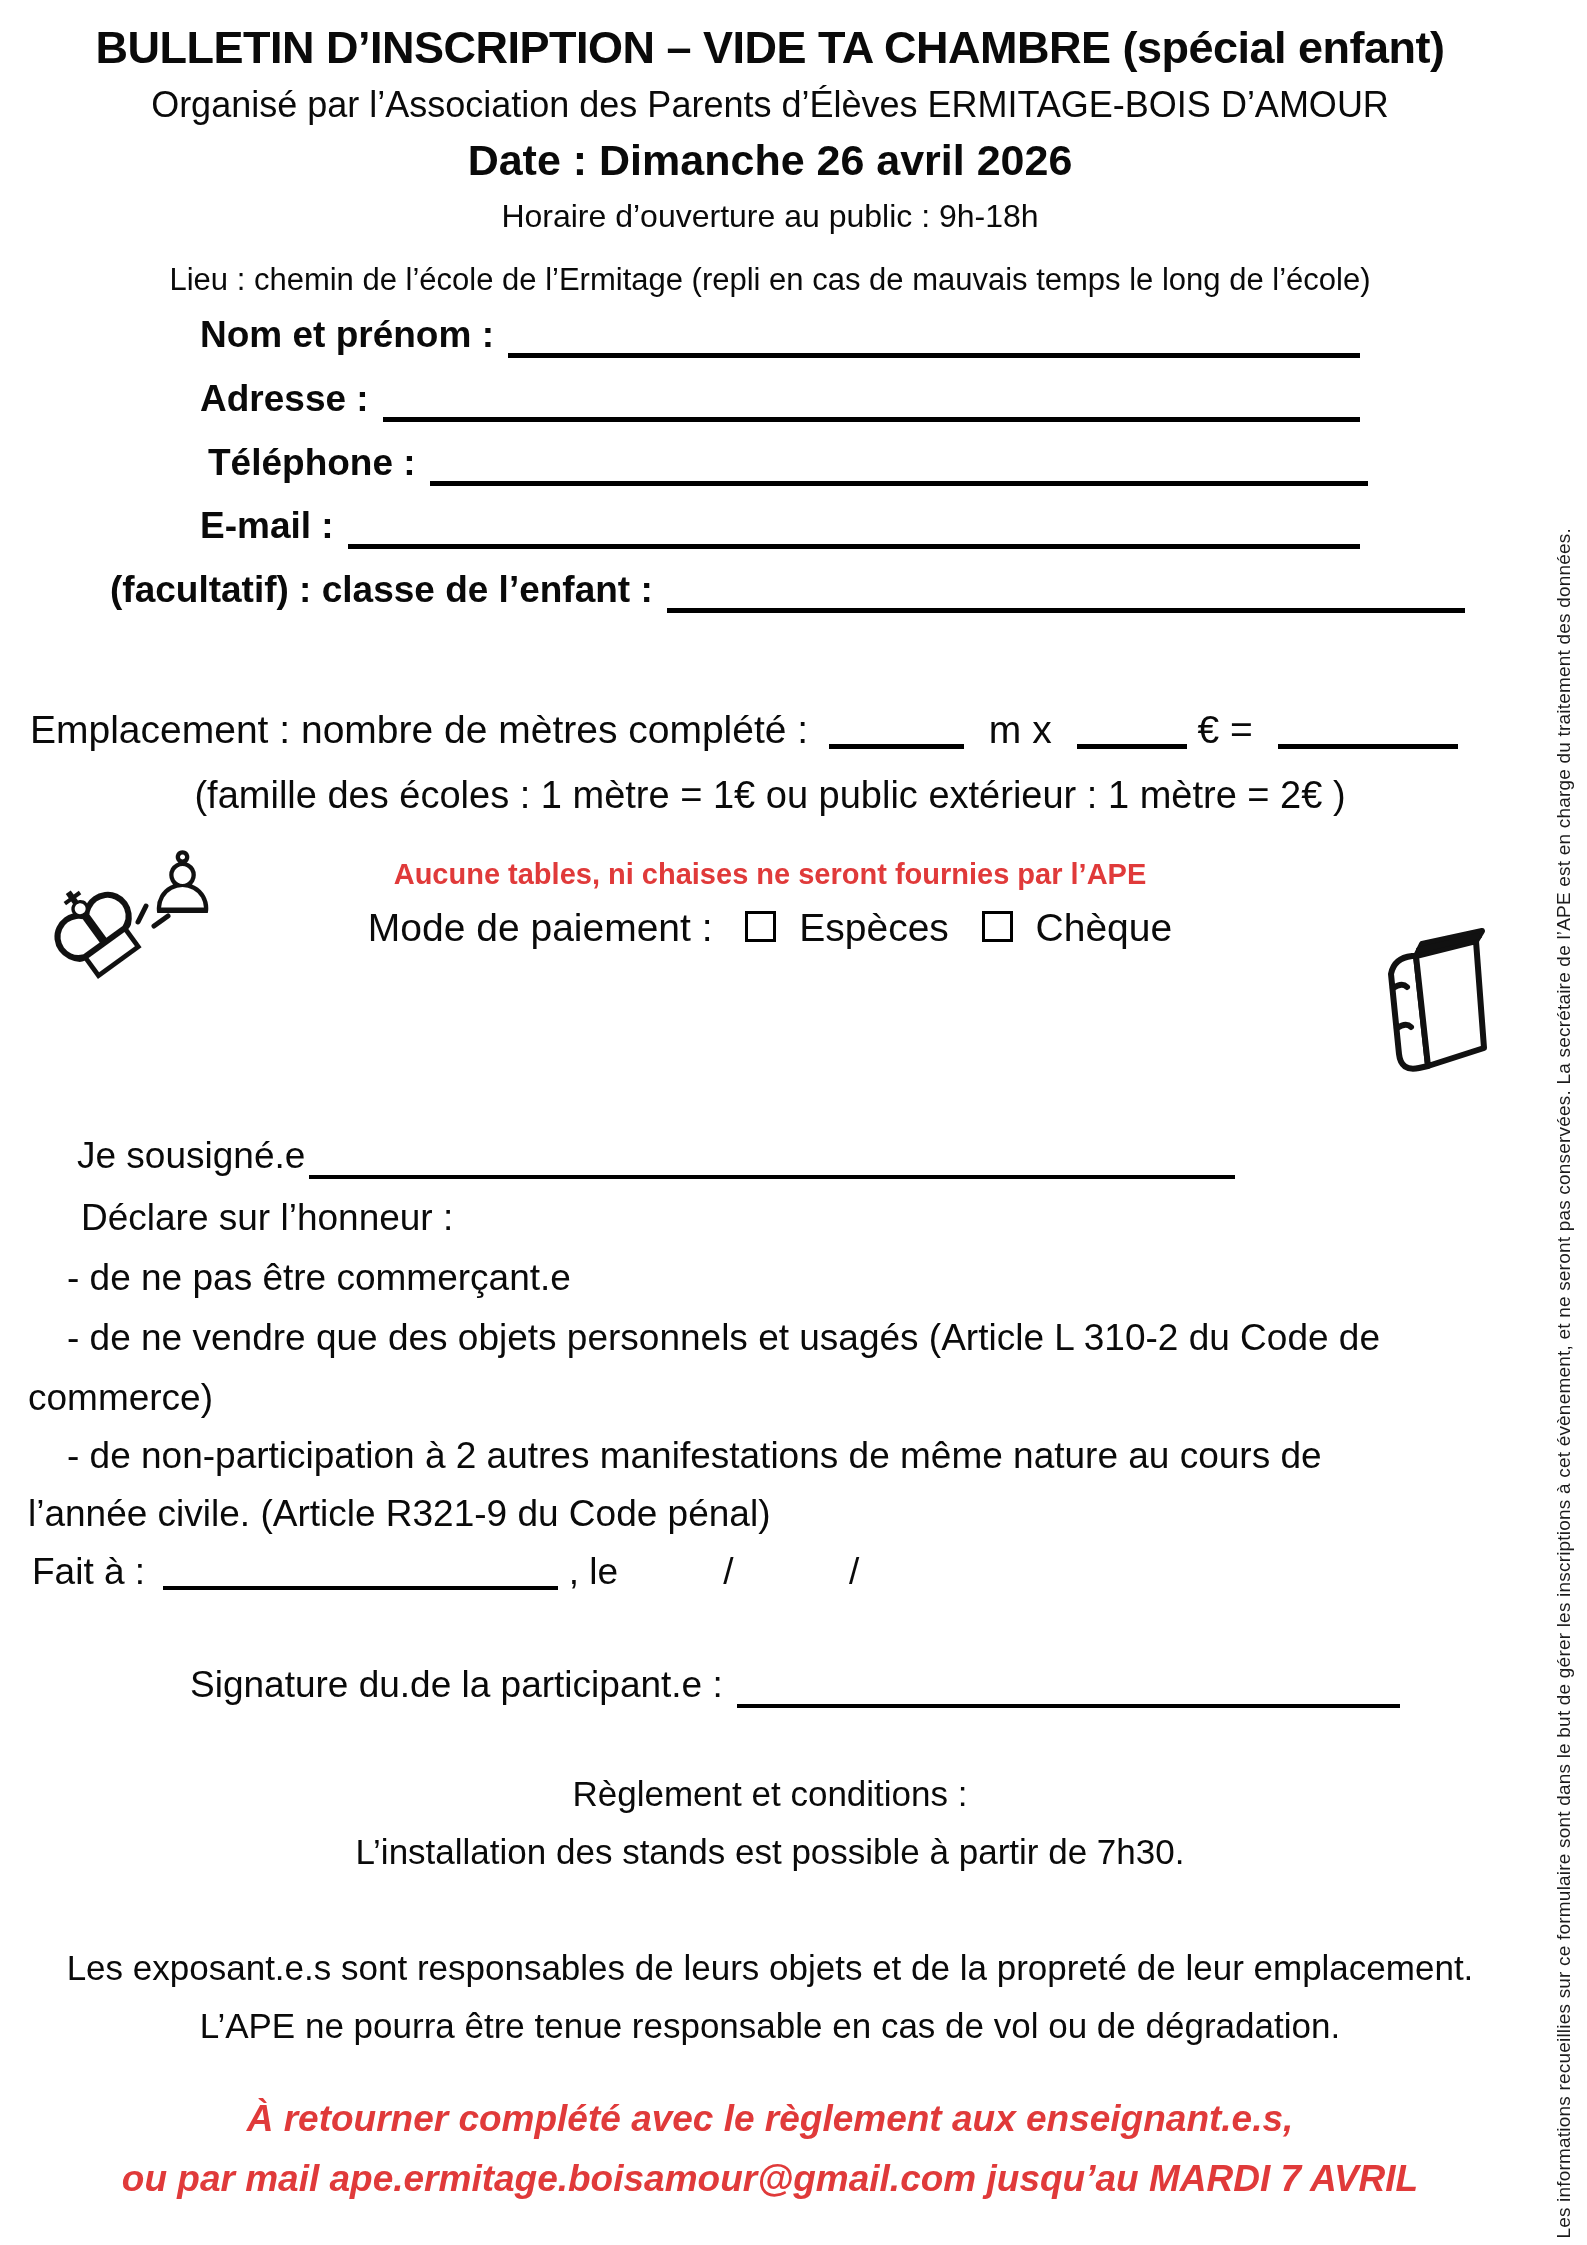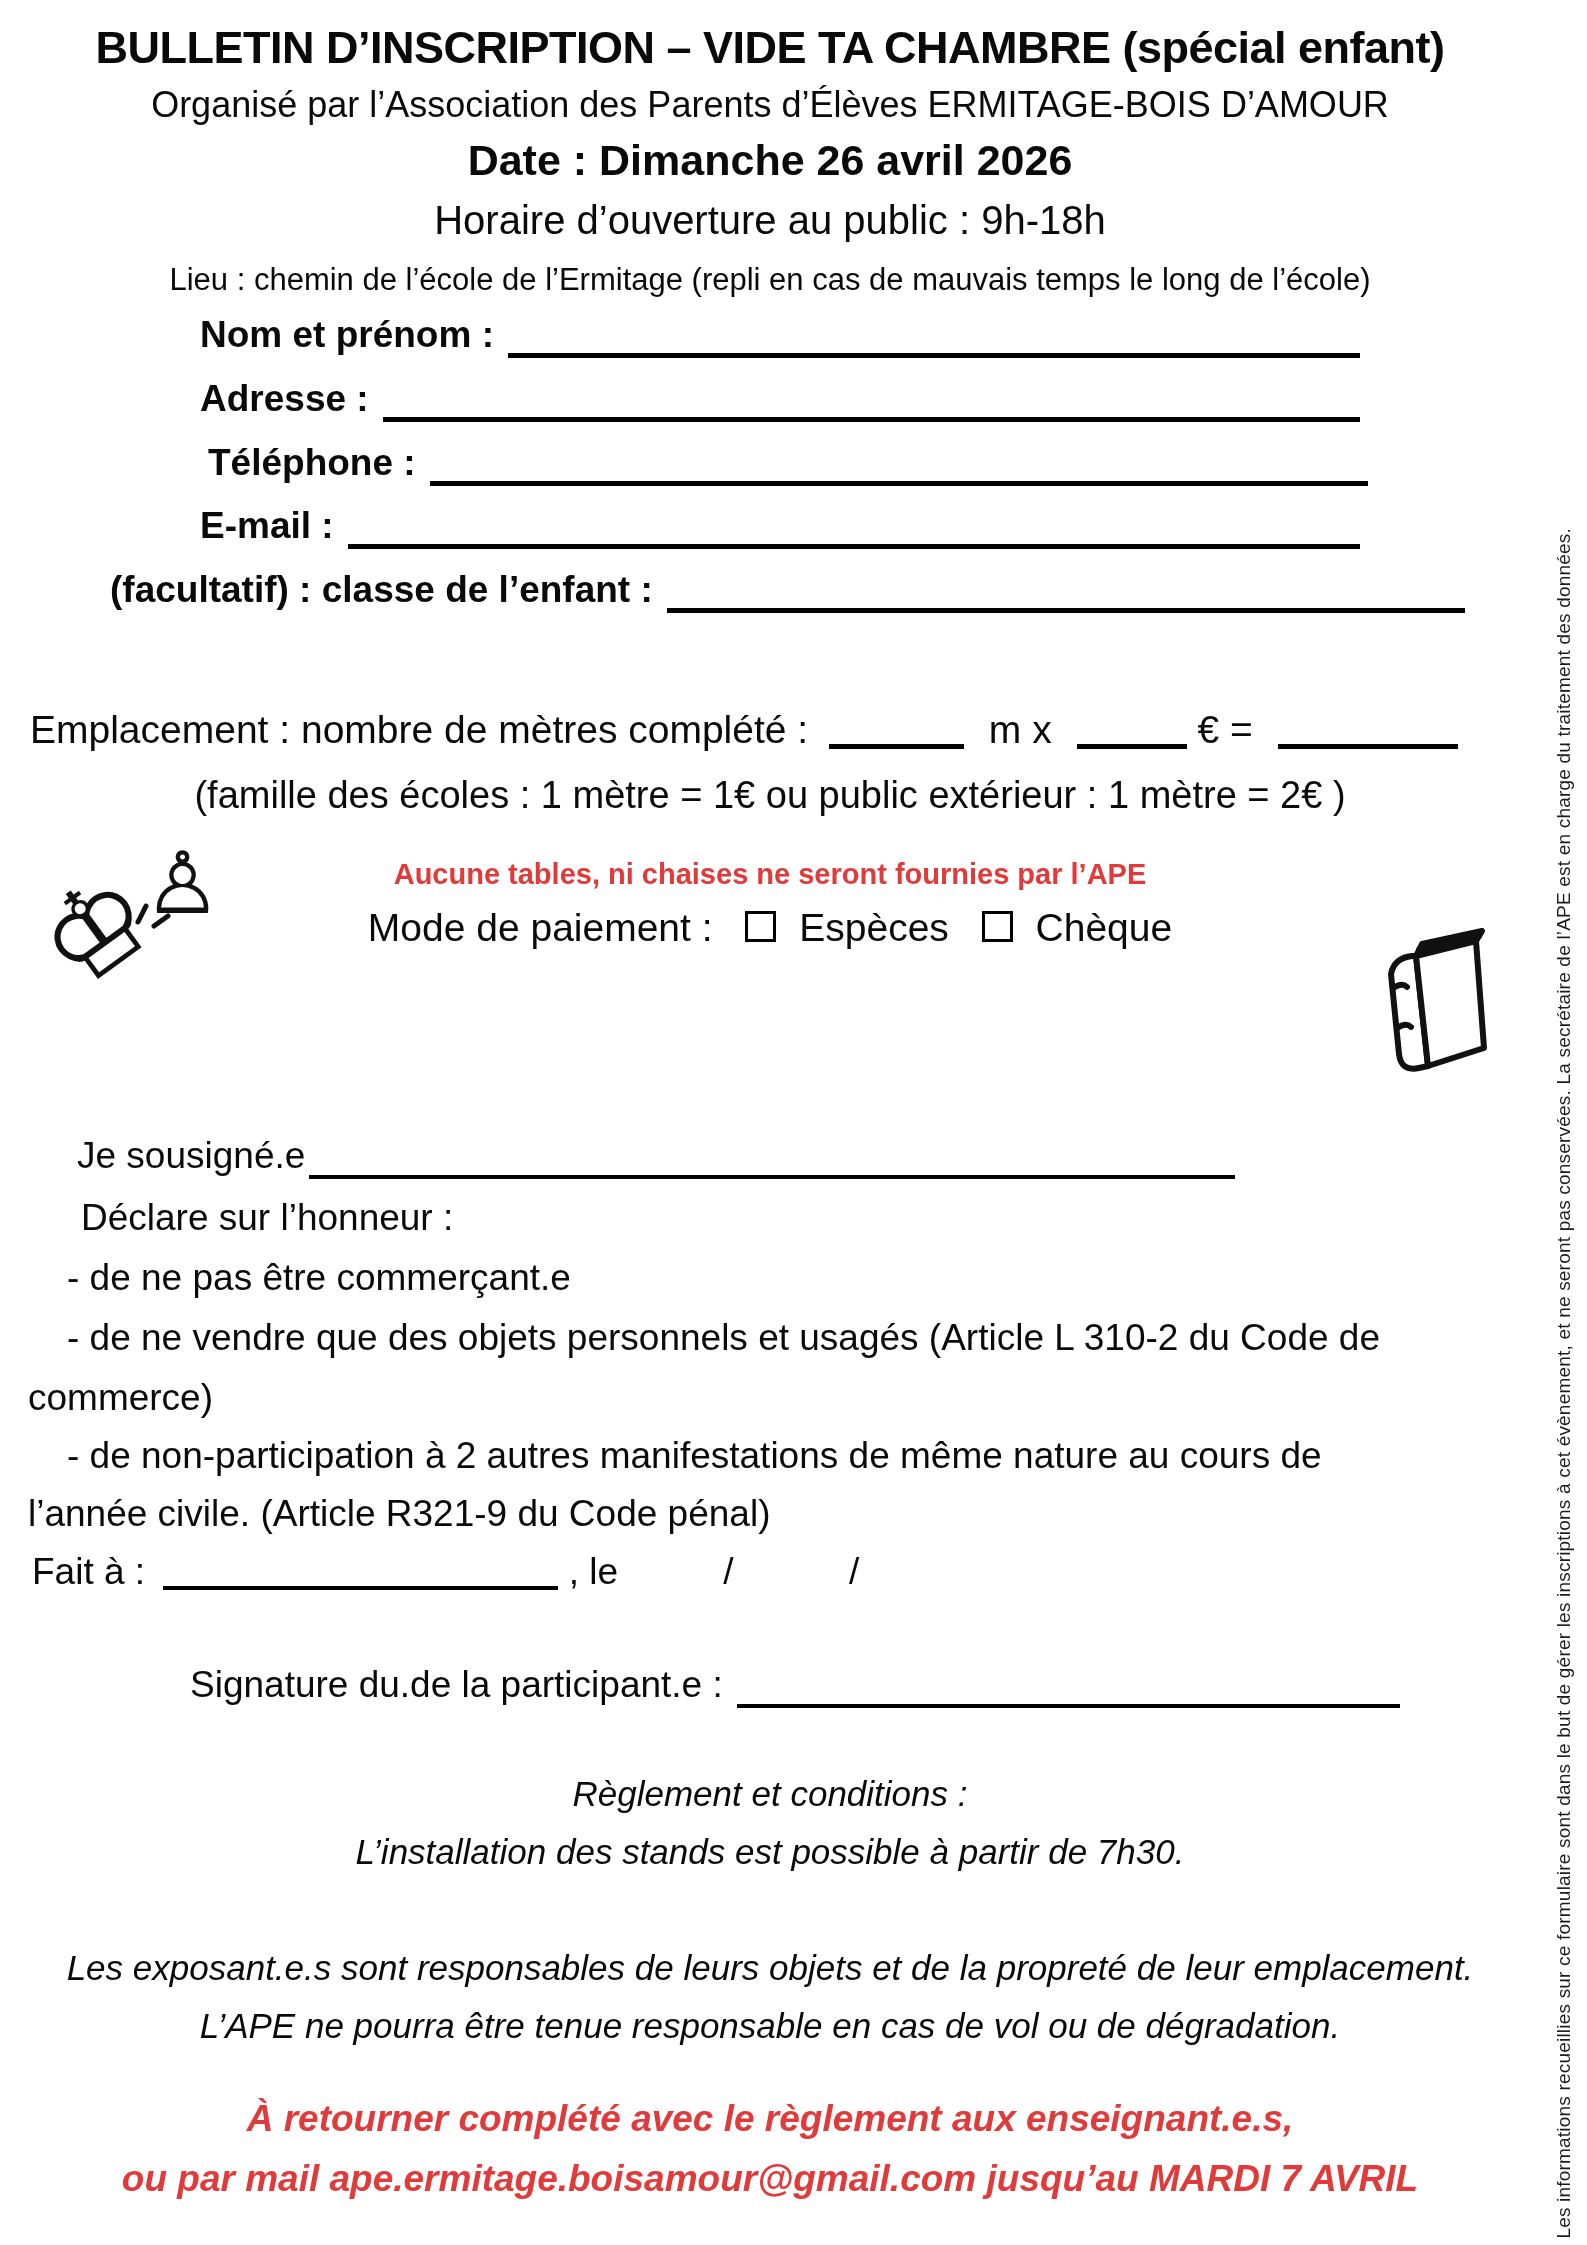--- a/index.html
+++ b/index.html
@@ -10,40 +10,40 @@
   }
   .abs{position:absolute;}
   .centered{left:0;width:1540px;text-align:center;}
   .red{color:#e03a3a;}
   .nowrap{white-space:nowrap;}
 
   
   .title{top:22px;font-size:45px;font-weight:bold;letter-spacing:-0.5px;}
   .organizer{top:84px;font-size:36px;}
   .dateline{top:136px;font-size:43px;font-weight:bold;}
-  .hours{top:198px;font-size:40px;}
+  .hours{top:198px;font-size:32px;}
   .location{top:262px;font-size:31px;}
 
   
   .frow{position:absolute;display:flex;align-items:stretch;}
   .flabel{white-space:nowrap;font-weight:bold;font-size:37px;line-height:1.25;}
   .fblank{flex:1;border-bottom:5px solid #000;margin-left:14px;}
   .iblank{display:inline-block;border-bottom:5px solid #000;vertical-align:-6px;}
 
   .emplacement{top:708px;left:30px;font-size:39px;}
   .pricing{top:774px;font-size:38px;}
   .notables{top:858px;font-size:29px;font-weight:bold;}
   .payment{top:906px;font-size:39px;}
   .cbox{display:inline-block;width:25px;height:25px;border:3px solid #000;
         vertical-align:-1px;margin:0 12px 0 22px;background:#fff;}
 
   .att-heading{top:1052px;left:147px;font-size:45px;font-weight:bold;}
   .bodytxt{font-size:37px;line-height:1.2;}
 
-  .rules-line{font-style:italic;font-size:35px;}
+  .rules-line{font-size:35px;}
   .footer-red{font-size:37px;font-weight:bold;font-style:italic;color:#e03a3a;}
 
   .privacy{
     position:absolute;right:12px;bottom:6px;
     writing-mode:vertical-rl;transform:rotate(180deg);
     font-size:19px;color:#1c1c1c;white-space:nowrap;letter-spacing:0.2px;
   }
 
   
   .chess{left:38px;top:840px;width:195px;height:195px;}

